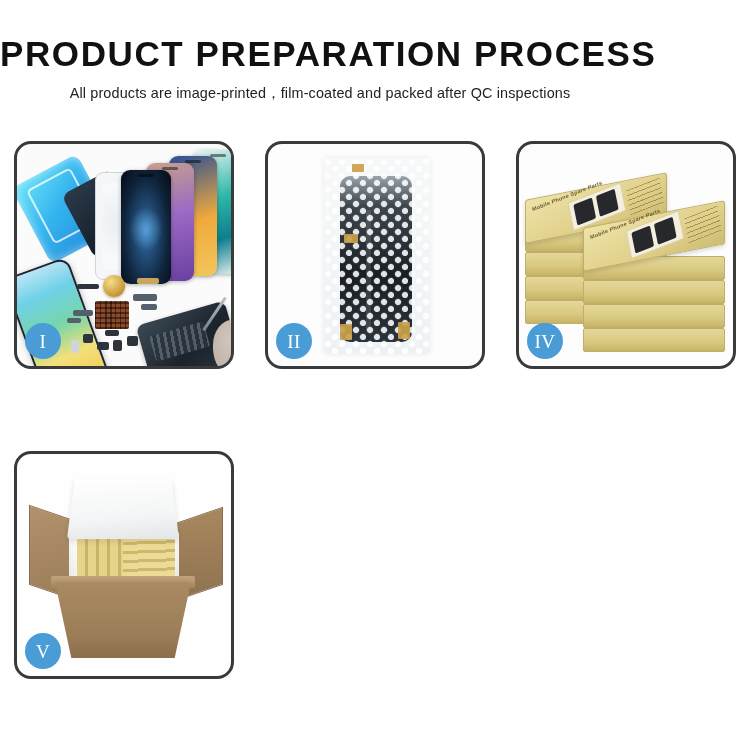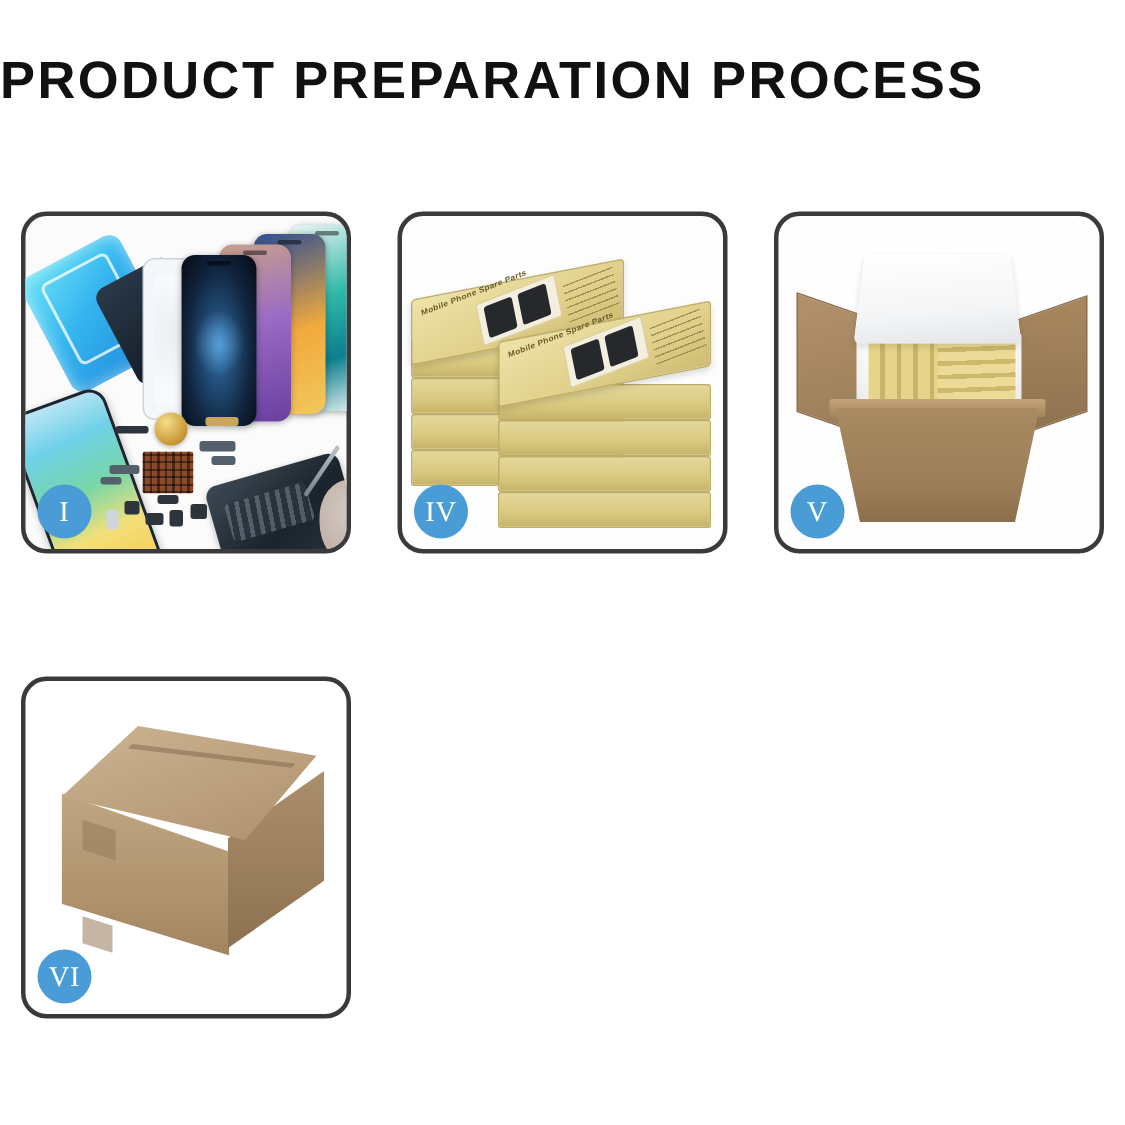--- a/index.html
+++ b/index.html
@@ -306,20 +306,21 @@
   .vtape1{ left:38px; top:96px; width:22px; height:20px; transform: skewY(18deg); }
   .vtape2{ left:38px; top:160px; width:20px; height:18px; transform: skewY(18deg); }
 </style>
 </head>
 <body>
 
 <div class="page">
 
   <div class="header">
     <h1 class="title">PRODUCT PREPARATION PROCESS</h1>
+    <p class="subtitle">All products are image-printed，film-coated and packed after QC inspections</p>
   </div>
 
   <div class="grid">
 
     <div class="panel p1">
       <div class="scene">
         <div class="film"></div>
         <div class="film2"></div>
         <div class="glass"></div>
         <div class="ph ph-d">
@@ -349,20 +350,33 @@
         <div class="flex" style="left:50px;top:174px;width:14px;height:5px;"></div>
         <div class="flex" style="left:116px;top:150px;width:24px;height:7px;"></div>
         <div class="flex" style="left:124px;top:160px;width:16px;height:6px;"></div>
         <div class="flex" style="left:120px;top:134px;width:22px;height:6px;background:#c9a560;"></div>
         <div class="tweez"></div>
         <div class="hand"></div>
       </div>
       <div class="badge">I</div>
     </div>
 
+    <div class="panel p2">
+      <div class="scene">
+        <div class="bubblebag">
+          <div class="inner-part"></div>
+          <div class="bubbles"></div>
+          <div class="tape" style="left:28px;top:6px;width:12px;height:8px;"></div>
+          <div class="tape" style="left:20px;top:76px;width:14px;height:9px;"></div>
+          <div class="tape" style="left:16px;top:166px;width:12px;height:16px;"></div>
+          <div class="tape" style="left:74px;top:164px;width:12px;height:17px;"></div>
+        </div>
+      </div>
+      <div class="badge">II</div>
+    </div>
 
 
     <div class="panel p4">
       <div class="scene">
         <div class="stackwrap">
 
           <div class="sbox" style="left:4px;  top:150px;"></div>
           <div class="sbox" style="left:4px;  top:126px;"></div>
           <div class="sbox" style="left:4px;  top:102px;"></div>
           <div class="sbox" style="left:4px;  top:78px;"></div>
@@ -399,26 +413,15 @@
         <div class="foambox"></div>
         <div class="ybars"></div>
         <div class="ybars2"></div>
         <div class="foamlid5"></div>
         <div class="cbodyrim"></div>
         <div class="cbody"></div>
       </div>
       <div class="badge">V</div>
     </div>
 
-    <div class="panel p6">
-      <div class="scene">
-        <div class="vleft"></div>
-        <div class="vright"></div>
-        <div class="vtop"></div>
-        <div class="vtopseam"></div>
-        <div class="vtape vtape1"></div>
-        <div class="vtape vtape2"></div>
-      </div>
-      <div class="badge">VI</div>
-    </div>
 
   </div>
 </div>
 
 </body></html>

